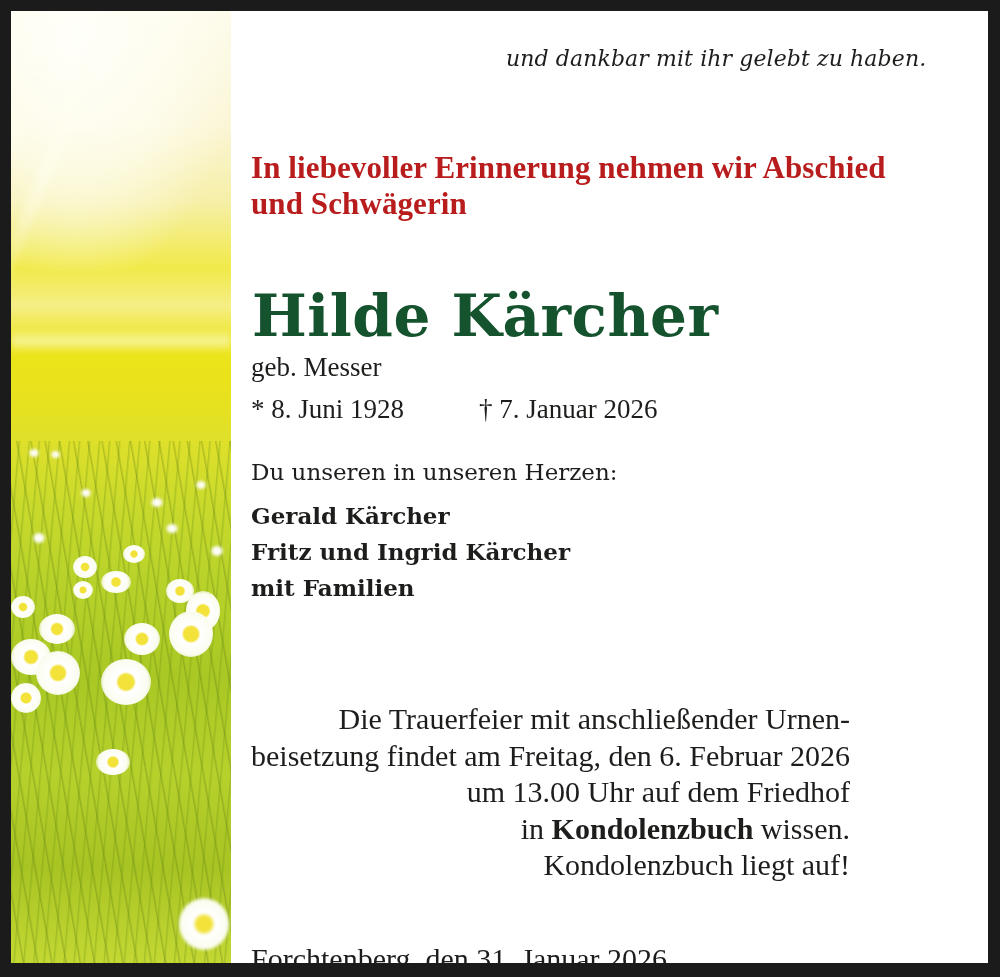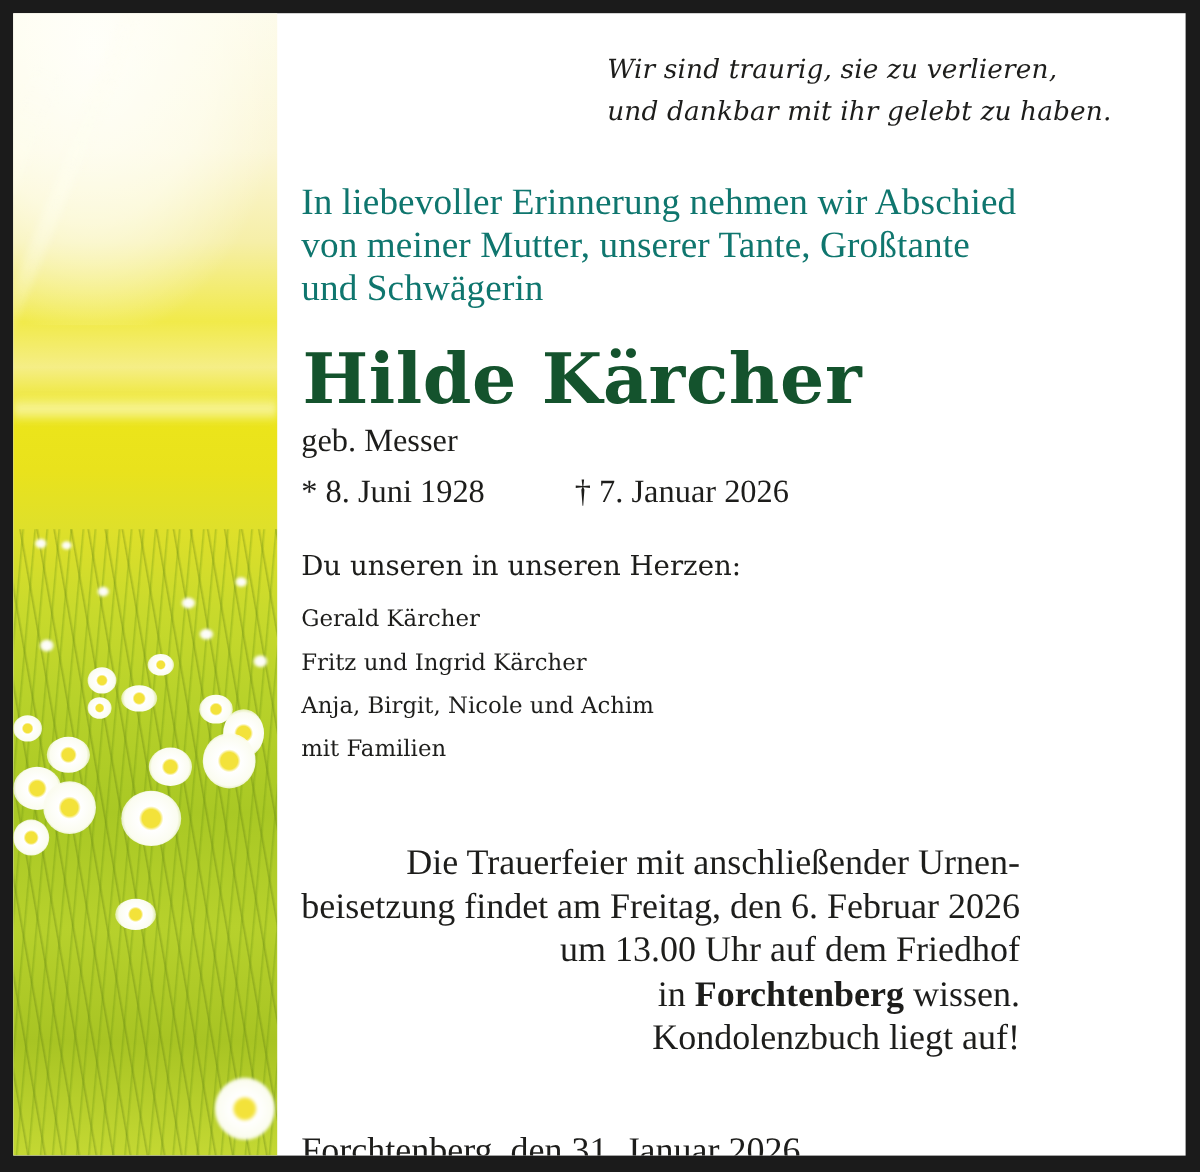--- a/index.html
+++ b/index.html
@@ -124,22 +124,23 @@
     letter-spacing: 0.1px;
   }
   .motto div { white-space: nowrap; }
   .intro {
     position: absolute;
     left: 240px;
     top: 139px;
     font-family: "Liberation Serif", serif;
     font-size: 31px;
     line-height: 36px;
-    color: #0f766e;
+    color: #b91c1c;
     letter-spacing: 0.1px;
+    font-weight: bold;
   }
   .intro div { white-space: nowrap; }
   .name {
     position: absolute;
     left: 241px;
     top: 270px;
     font-family: "DejaVu Serif", serif;
     font-weight: bold;
     font-size: 58px;
     line-height: 70px;
@@ -173,22 +174,22 @@
     font-family: "DejaVu Serif", serif;
     font-size: 23px;
     line-height: 34px;
     white-space: nowrap;
   }
   .mourners {
     position: absolute;
     left: 240px;
     top: 487px;
     font-family: "DejaVu Serif", serif;
-    font-weight: normal;
-    font-size: 19px;
+    font-weight: bold;
+    font-size: 23px;
     line-height: 36px;
   }
   .mourners div { white-space: nowrap; }
   .service {
     position: absolute;
     left: 240px;
     top: 690px;
     font-family: "Liberation Serif", serif;
     font-size: 30px;
     line-height: 36.5px;
@@ -242,50 +243,47 @@
     <div class="flower" style="left:25px;top:640px;width:44px;height:44px;"></div>
     <div class="flower" style="left:90px;top:648px;width:50px;height:46px;"></div>
     <div class="flower" style="left:0px;top:672px;width:30px;height:30px;"></div>
     <div class="flower" style="left:85px;top:738px;width:34px;height:26px;"></div>
     <div class="flower soft" style="left:168px;top:887px;width:50px;height:52px;"></div>
   </div>
 
   <div class="content">
 
     <div class="motto">
-      <div>Wir sind traurig, sie zu verlieren,</div>
       <div>und dankbar mit ihr gelebt zu haben.</div>
     </div>
 
     <div class="intro">
       <div>In liebevoller Erinnerung nehmen wir Abschied</div>
-      <div>von meiner Mutter, unserer Tante, Großtante</div>
       <div>und Schwägerin</div>
     </div>
 
     <div class="name">Hilde Kärcher</div>
     <div class="birthname">geb. Messer</div>
 
     <div class="dates">
       <span class="born">* 8. Juni 1928</span><span>† 7. Januar 2026</span>
     </div>
 
     <div class="heart-line">Du unseren in unseren Herzen:</div>
 
     <div class="mourners">
       <div>Gerald Kärcher</div>
       <div>Fritz und Ingrid Kärcher</div>
-      <div>Anja, Birgit, Nicole und Achim</div>
       <div>mit Familien</div>
     </div>
 
     <div class="service">
       <div>Die Trauerfeier mit anschließender Urnen-</div>
       <div>beisetzung findet am Freitag, den 6. Februar 2026</div>
       <div>um 13.00 Uhr auf dem Friedhof</div>
-      <div><span>in </span><b>Forchtenberg</b><span> wissen.</span></div>
+      <div><span>in </span><b>Kondolenzbuch</b><span> wissen.</span></div>
       <div>Kondolenzbuch liegt auf!</div>
     </div>
 
     <div class="place-date">Forchtenberg, den 31. Januar 2026</div>
 
   </div>
 </div>
 
 </body></html>

